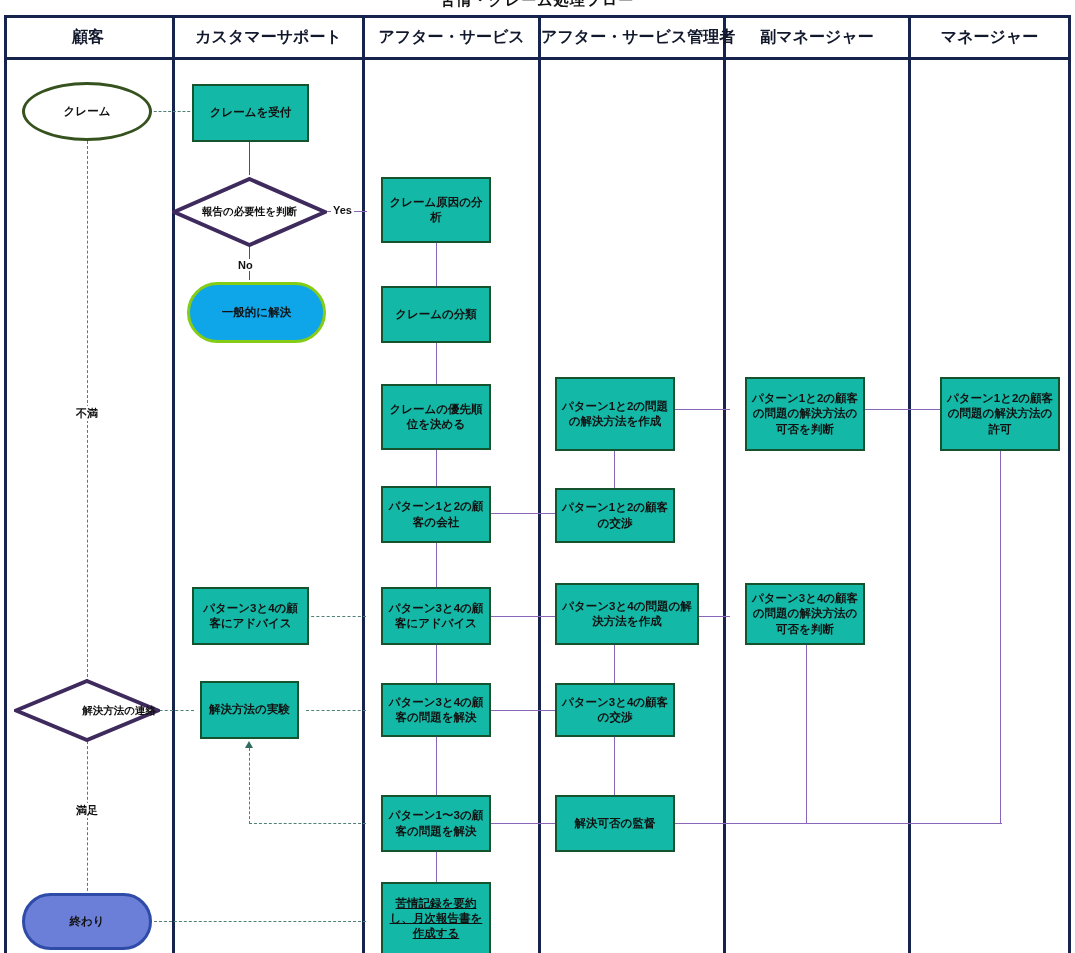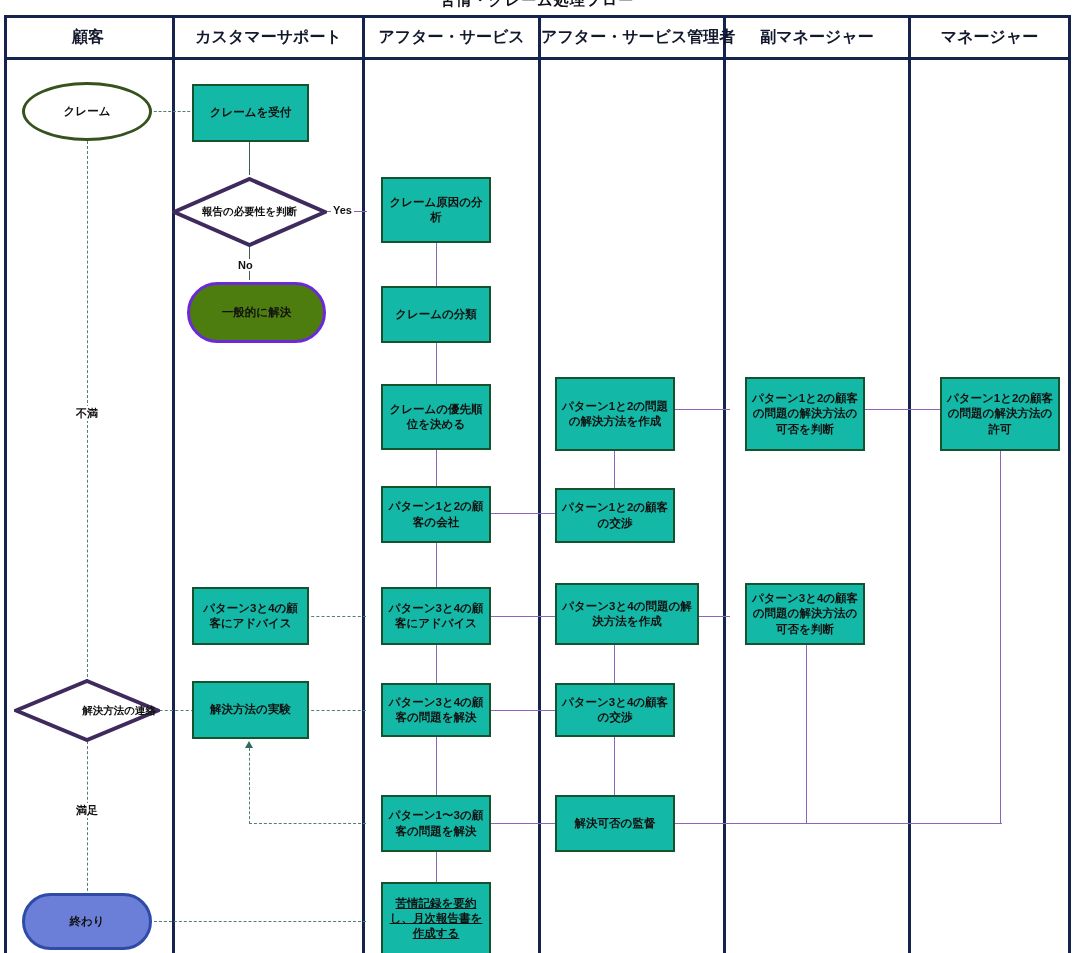--- a/index.html
+++ b/index.html
@@ -88,22 +88,22 @@
     background: #ffffff;
     border: 3px solid #36521f;
     border-radius: 50%;
   }
   .node.terminator-end {
     background: #6C7FD8;
     border: 3px solid #2e4ba8;
     border-radius: 38px;
   }
   .node.rounded-blue {
-    background: #4d7c0f;
-    border: 3px solid #6d28d9;
+    background: #0ea5e9;
+    border: 3px solid #84cc16;
     border-radius: 38px;
   }
   .node .nlabel { display:block; width:100%; }
 
   
   .node.decision {
     background: transparent;
     border: none;
     overflow: visible;
   }
@@ -259,21 +259,21 @@
   </div>
 
   <div class="node rounded-blue" style="left:187px; top:282px; width:139px; height:61px;">
     <span class="nlabel">一般的に解決</span>
   </div>
 
   <div class="node process" style="left:192px; top:587px; width:117px; height:58px;">
     <span class="nlabel">パターン3と4の顧客にアドバイス</span>
   </div>
 
-  <div class="node process" style="left:192px; top:681px; width:117px; height:58px;">
+  <div class="node process" style="left:200px; top:681px; width:99px; height:58px;">
     <span class="nlabel">解決方法の実験</span>
   </div>
 
   <div class="node process" style="left:381px; top:177px; width:110px; height:66px;">
     <span class="nlabel">クレーム原因の分析</span>
   </div>
 
   <div class="node process" style="left:381px; top:286px; width:110px; height:57px;">
     <span class="nlabel">クレームの分類</span>
   </div>

